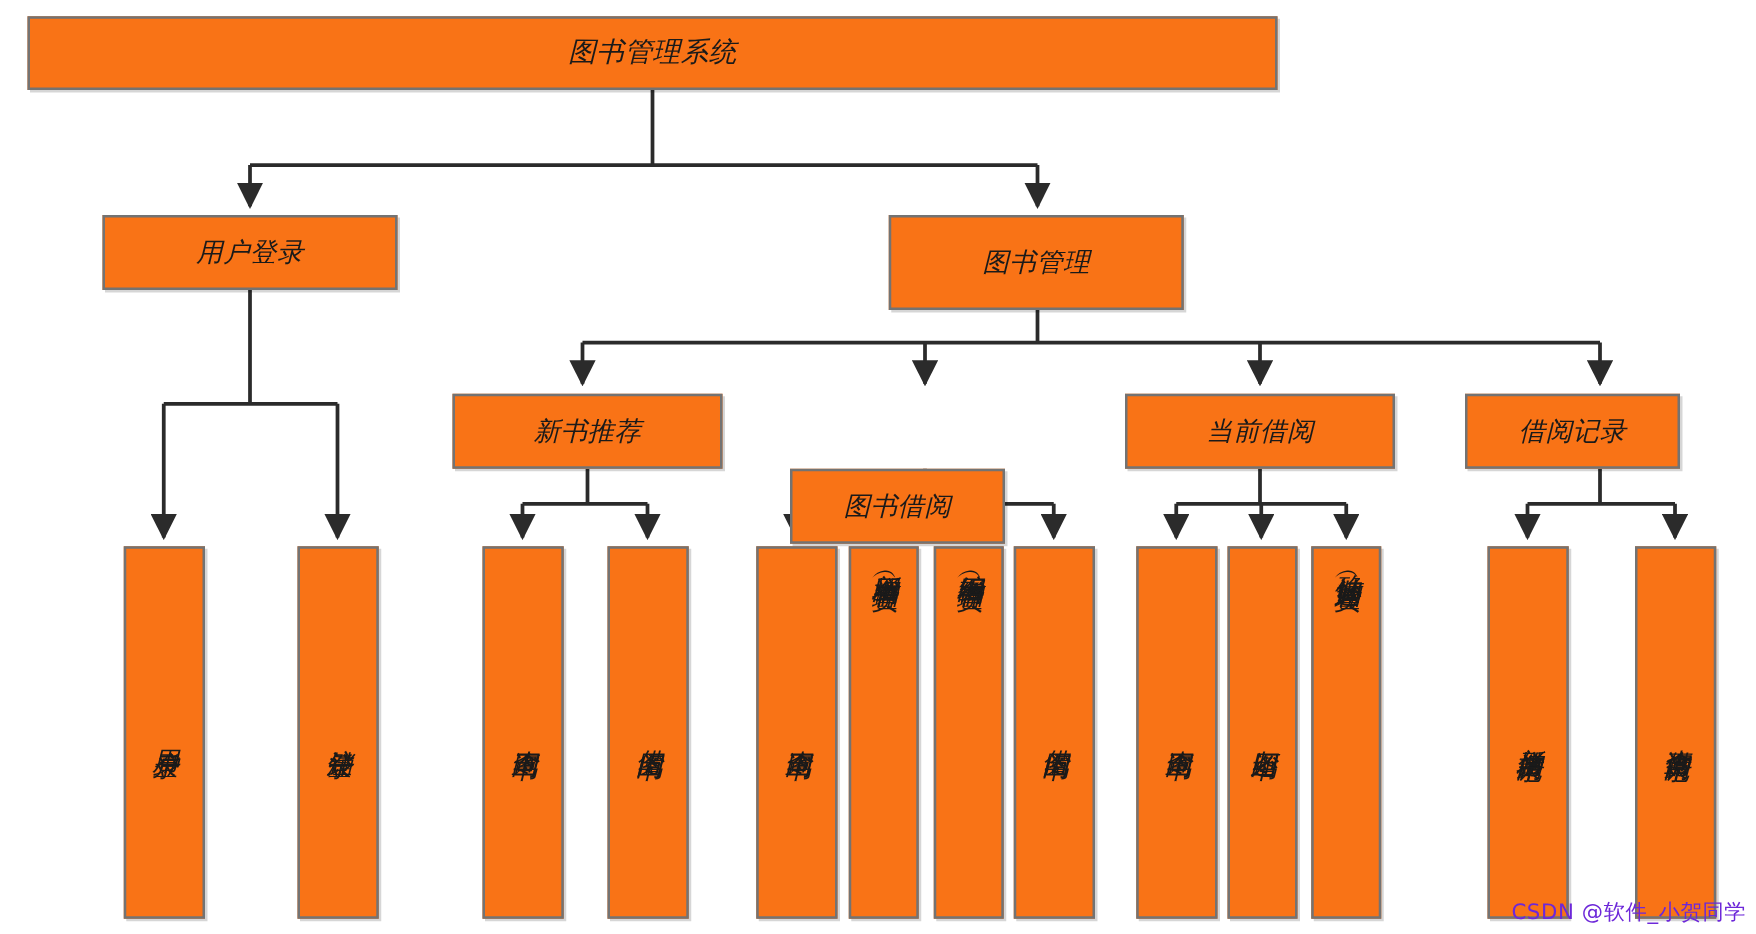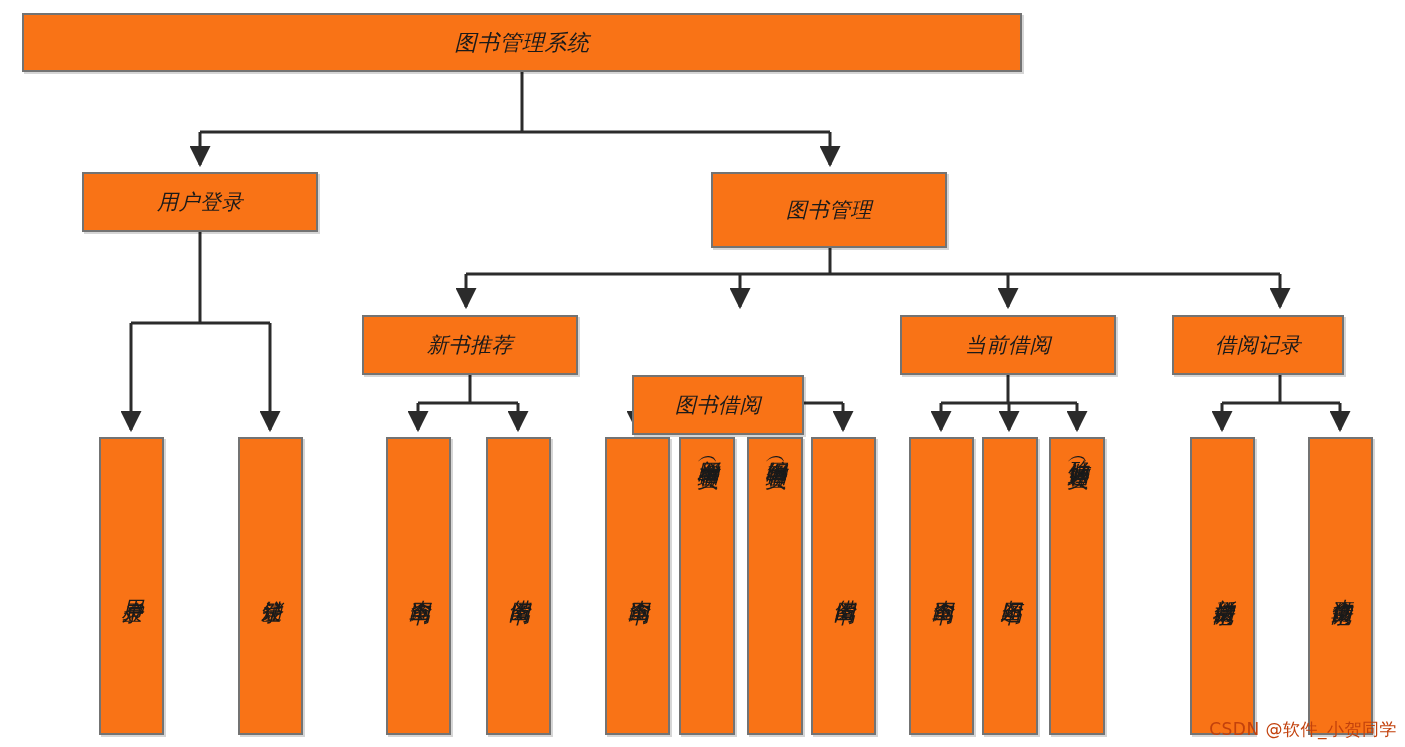--- a/index.html
+++ b/index.html
@@ -69,21 +69,21 @@
   }
   .node.v.mid {
     align-items: center;
     padding-top: 0;
   }
   #watermark {
     position: absolute;
     right: 8px;
     bottom: 6px;
     font-size: 17px;
-    color: #c2410c;
+    color: #6d28d9;
     letter-spacing: 0.5px;
     z-index: 5;
     white-space: nowrap;
   }
 </style>
 </head>
 <body>
 
 <div id="canvas">
 

